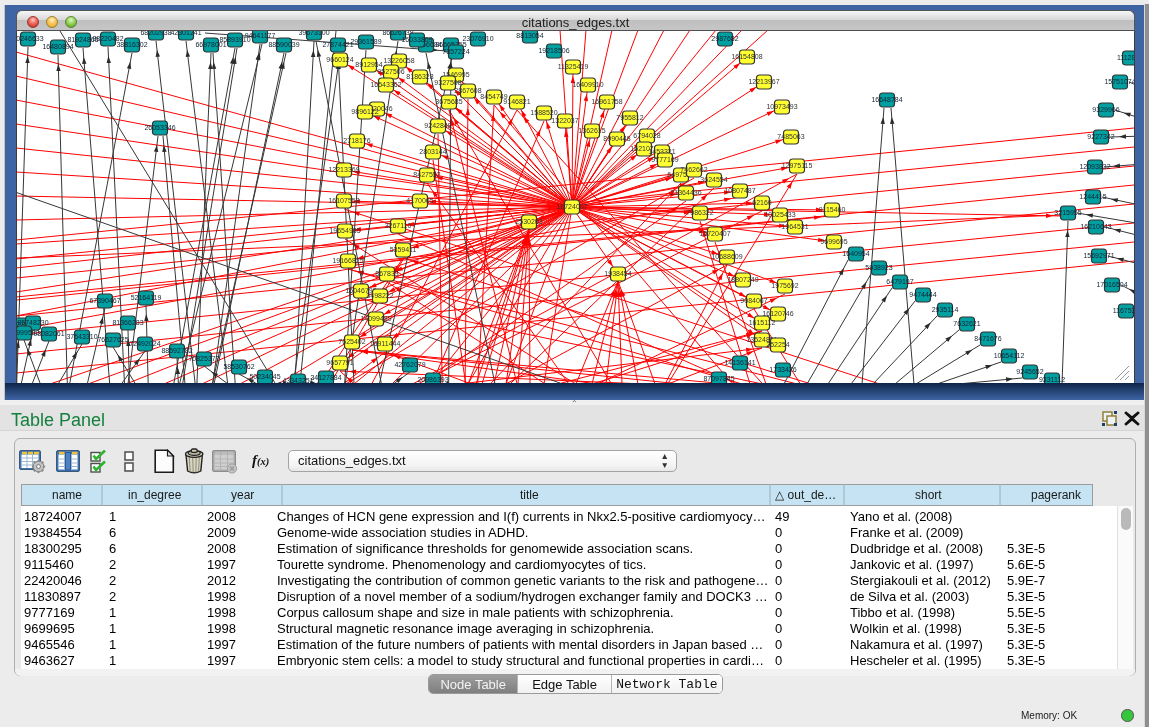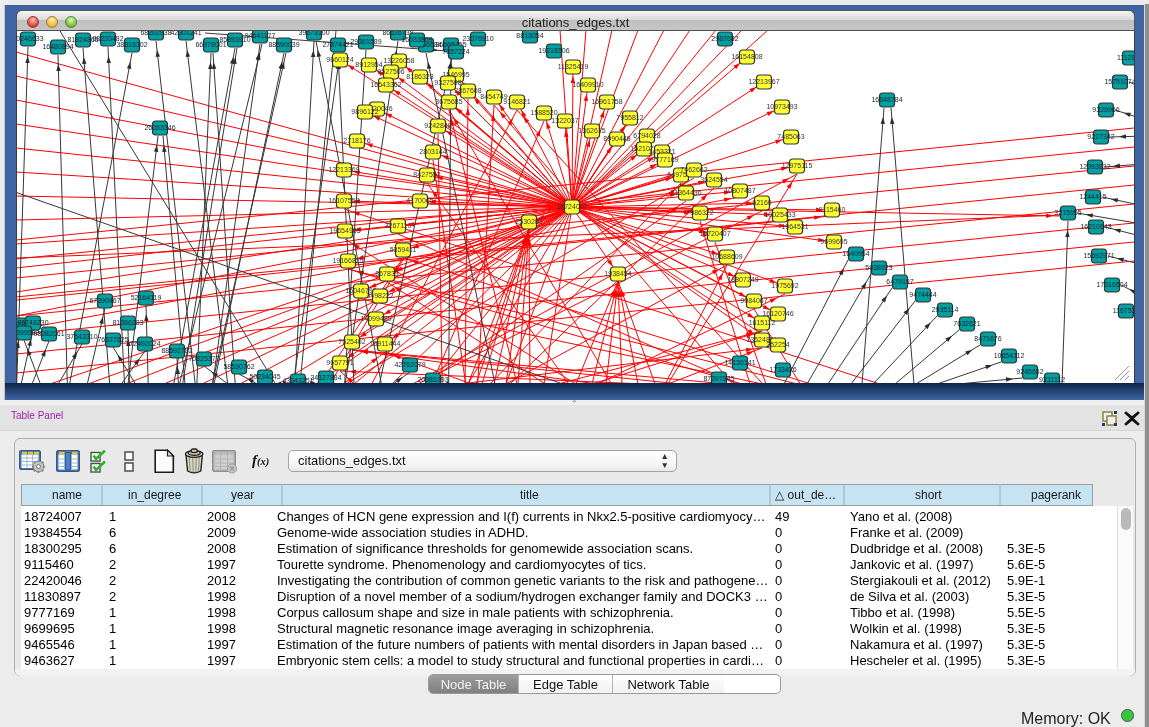--- a/index.html
+++ b/index.html
@@ -30,21 +30,21 @@
   background:#fff; border-left:1px solid #3c3c3c; border-right:1px solid #3c3c3c; }
 #grip { position:absolute; right:3px; bottom:2px; width:16px; height:14px; }
 
 
 #splitter { position:absolute; left:0; top:400px; width:1144px; height:5px; background:#f0f0f0; }
 #splitter .ar { position:absolute; left:571px; top:-1px; color:#666; font-size:8px; }
 
 
 #tp-head { position:absolute; left:0; top:405px; width:1144px; height:26px; background:#e3e3e3;
   border-bottom:1px solid #d5d5d5; }
-#tp-head .t { position:absolute; left:11px; top:5px; font-size:10px; color:#a21caf; }
+#tp-head .t { position:absolute; left:11px; top:5px; font-size:18px; color:#15803d; }
 #tp-body { position:absolute; left:0; top:431px; width:1144px; height:296px; background:#ececec; }
 
 #panel { position:absolute; left:14px; top:438px; width:1122px; height:238px;
   background:#e9e9e9; border:1px solid #aeaeae; border-radius:6px; }
 .ticon { position:absolute; top:449px; }
 #combo { position:absolute; left:288px; top:450px; width:389px; height:22px;
   background:linear-gradient(#ffffff, #f4f4f4 70%, #e8e8e8); border:1px solid #a3a3a3;
   border-radius:5px; font-size:13px; color:#111; line-height:20px; padding-left:9px; }
 #combo .arr { position:absolute; right:7px; top:1px; font-size:8.5px; color:#333; line-height:9px; }
 
@@ -60,30 +60,30 @@
 .c4 { width:492px; overflow:hidden; text-overflow:ellipsis; }
 .c5 { left:754px; } .c6 { left:829px; } .c7 { left:986px;margin-top:32px; }
 #vscroll { position:absolute; left:1117px; top:506px; width:16px; height:163px;
   background:#fafafa; border-left:1px solid #e0e0e0; }
 #vthumb { position:absolute; left:3px; top:2px; width:10px; height:22px;
   background:#b9b9b9; border-radius:5px; }
 #hscroll { position:absolute; left:15px; top:669px; width:1120px; height:7px;
   background:#f2f2f2; border-radius:0 0 6px 6px; }
 
 
-#tabs { position:absolute; left:428px; top:674px; width:353px; height:20px;
+#tabs { position:absolute; left:428px; top:674px; width:295px; height:20px;
   border:1px solid #9a9a9a; border-radius:5px; background:#fff; font-size:13px;
   overflow:hidden; display:flex; }
 #tabs .seg { height:100%; text-align:center; line-height:19px; color:#111;
   background:linear-gradient(#ffffff,#f1f1f1); border-right:1px solid #b5b5b5; }
 #tabs .sel { background:linear-gradient(#9d9d9d,#7f7f7f); color:#f4f4f4; }
-#seg1 { width:90px; } #seg2 { width:94px; } #seg3 { width:111px; border-right:none !important; }
+#seg1 { width:90px; } #seg2 { width:94px; } #seg3 { width:111px; border-right:none !important;font-family:Liberation Mono, monospace; }
 
 #status { position:absolute; left:0; top:703px; width:1144px; height:24px; background:#ececec; }
-#status .m { position:absolute; left:1005px; top:7px; font-size:16px; color:#222;padding-left:16px; }
+#status .m { position:absolute; left:1005px; top:7px; font-size:10px; color:#222;padding-left:16px; }
 #status .dot { position:absolute; left:1121px; top:6px; width:12.5px; height:12.5px;
   border-radius:50%; background:#35c73b; border:1px solid #555; }
 </style></head>
 <body>
 <div id="root">
   <div id="desktop"></div>
   <div id="bottomband"></div>
   <div id="canvas"></div>
   <svg width="1117" height="352" viewBox="17 31 1117 352" style="position:absolute;left:17px;top:31px">
 <g stroke="#ff0000" stroke-width="1" fill="none">
@@ -982,21 +982,21 @@
         <span class="c6">Franke et al. (2009)</span>
         <span class="c7">5.6E-5</span>
       </div>
 <div class="tr">
         <span class="c1">18300295</span>
         <span class="c2">6</span>
         <span class="c3">2008</span>
         <span class="c4">Estimation of significance thresholds for genomewide association scans.</span>
         <span class="c5">0</span>
         <span class="c6">Dudbridge et al. (2008)</span>
-        <span class="c7">5.9E-1</span>
+        <span class="c7">5.9E-7</span>
       </div>
 <div class="tr">
         <span class="c1">9115460</span>
         <span class="c2">2</span>
         <span class="c3">1997</span>
         <span class="c4">Tourette syndrome. Phenomenology and cardiomyocytes of tics.</span>
         <span class="c5">0</span>
         <span class="c6">Jankovic et al. (1997)</span>
         <span class="c7">5.3E-5</span>
       </div>

